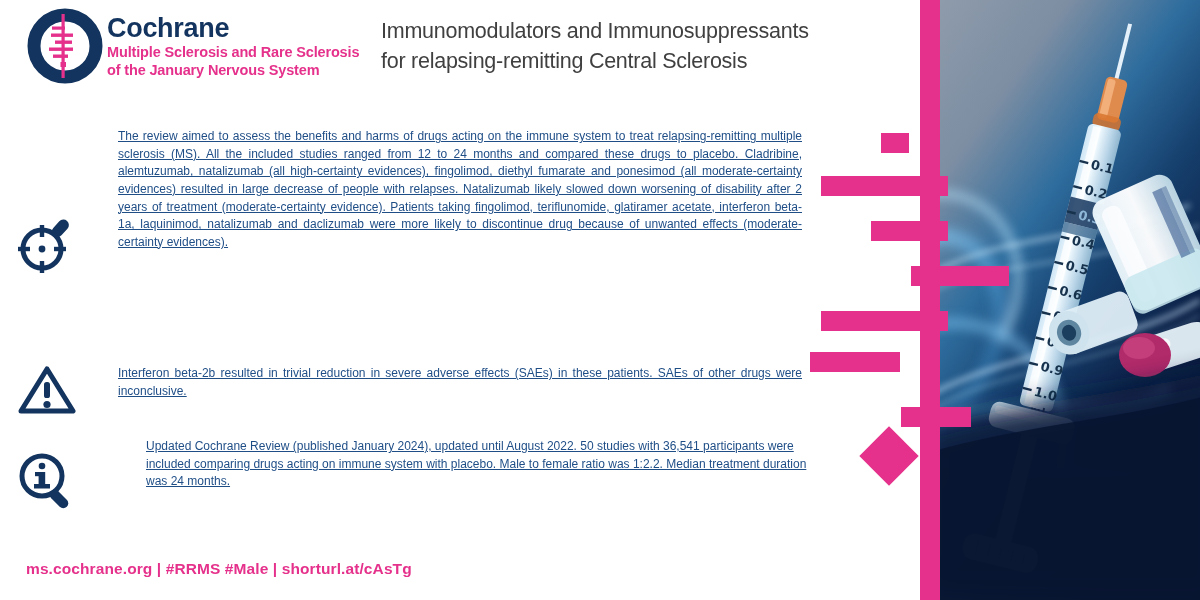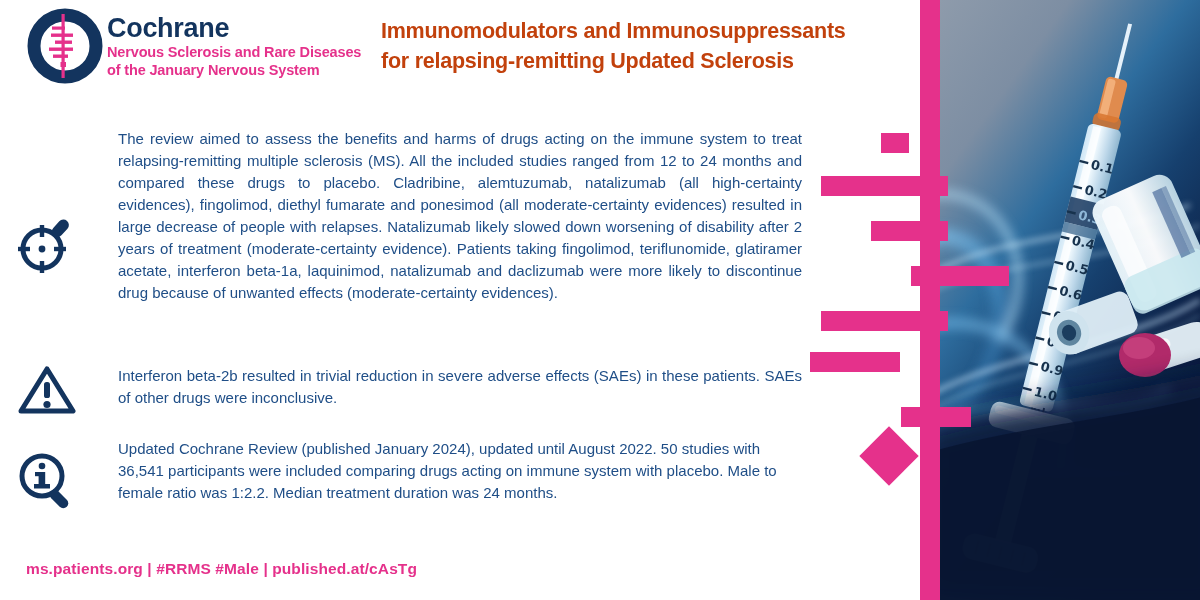--- a/index.html
+++ b/index.html
@@ -46,22 +46,22 @@
     line-height: 1.22;
     margin-top: 2px;
     letter-spacing: -0.15px;
   }
 
   .poster-title {
     position: absolute;
     left: 362px; top: 17px;
     width: 546px;
     font-size: 21.5px;
-    font-weight: bold;
-    color: #c2410c;
+    font-weight: normal;
+    color: #404040;
     line-height: 1.38;
     letter-spacing: -0.25px;
   }
   .poster-title .t-line { display: block; }
 
   
   .content {
     position: absolute;
     left: 0; top: 100px;
     width: 820px; height: 440px;
@@ -70,34 +70,35 @@
     position: absolute;
     width: 78px;
     display: flex;
     justify-content: center;
   }
   .block-text {
     position: absolute;
     left: 118px;
     width: 684px;
     color: #1F4E87;
-    font-size: 15px;
+    font-size: 12px;
     line-height: 1.47;
     text-align: justify;
     text-justify: inter-word;
+    text-decoration: underline;
   }
   .block-text.noj { text-align: left; }
   #icon-aim       { left: 8px; top: 112px; }
   #text-aim       { top: 28px; }
 
   #icon-warning   { left: 8px; top: 265px; }
   #text-warning   { top: 265px; }
 
   #icon-info      { left: 8px; top: 350px; }
-  #text-info      { top: 338px; }
+  #text-info      { top: 338px; margin-left: 28px; }
 
   svg.ic { display: block; }
 
   
   .footer {
     position: absolute;
     left: 26px; bottom: 22px;
     font-size: 15.5px;
     font-weight: bold;
     color: #E5318B;
@@ -164,28 +165,28 @@
         <rect x="28" y="32.5" width="17" height="3.4" fill="#E5318B"></rect>
         <rect x="22" y="39.5" width="24" height="3.4" fill="#E5318B"></rect>
         <rect x="26" y="46.5" width="15" height="3.4" fill="#E5318B"></rect>
         <rect x="33.5" y="54" width="5.5" height="5" fill="#E5318B"></rect>
       </svg>
     </div>
 
     <div class="brand">
       <div class="brand-name">Cochrane</div>
       <div class="brand-sub">
-        <span>Nervous Sclerosis and Rare Diseases</span><br>
+        <span>Multiple Sclerosis and Rare Sclerosis</span><br>
         <span>of the January Nervous System</span>
       </div>
     </div>
 
     <div class="poster-title">
       <span class="t-line">Immunomodulators and Immunosuppressants</span>
-      <span class="t-line">for relapsing-remitting Updated Sclerosis</span>
+      <span class="t-line">for relapsing-remitting Central Sclerosis</span>
     </div>
   </div>
 
   <div class="content">
 
     <div class="block-icon" id="icon-aim">
       <svg class="ic" width="64" height="64" viewBox="0 0 64 64">
         <circle cx="27" cy="37" r="19" fill="none" stroke="#13345E" stroke-width="5"></circle>
         <circle cx="27" cy="37" r="3.4" fill="#13345E"></circle>
         <rect x="24.8" y="13" width="4.4" height="12" fill="#13345E"></rect>
@@ -213,25 +214,25 @@
         <circle cx="26" cy="16" r="3.3" fill="#13345E"></circle>
         <rect x="22.6" y="22" width="6.6" height="16" fill="#13345E"></rect>
         <rect x="18" y="34" width="16" height="4.5" fill="#13345E"></rect>
         <rect x="19" y="22" width="8" height="4.2" fill="#13345E"></rect>
       </svg>
     </div>
     <div class="block-text noj" id="text-info">Updated Cochrane Review (published January 2024), updated until August 2022. 50 studies with 36,541 participants were included comparing drugs acting on immune system with placebo. Male to female ratio was 1:2.2. Median treatment duration was 24 months.</div>
   </div>
 
   <div class="footer">
-    <span>ms.patients.org</span>
+    <span>ms.cochrane.org</span>
     <span class="sep">|</span>
     <span>#RRMS #Male</span>
     <span class="sep">|</span>
-    <span>published.at/cAsTg</span>
+    <span>shorturl.at/cAsTg</span>
   </div>
 
   <div class="right-panel">
 
     <div class="photo">
       <svg viewBox="0 0 260 600" preserveAspectRatio="xMidYMid slice">
         <defs>
           <linearGradient id="bg" x1="0" y1="0" x2="0.6" y2="1">
             <stop offset="0%" stop-color="#8e9bab"></stop>
             <stop offset="22%" stop-color="#7d8ea3"></stop>

